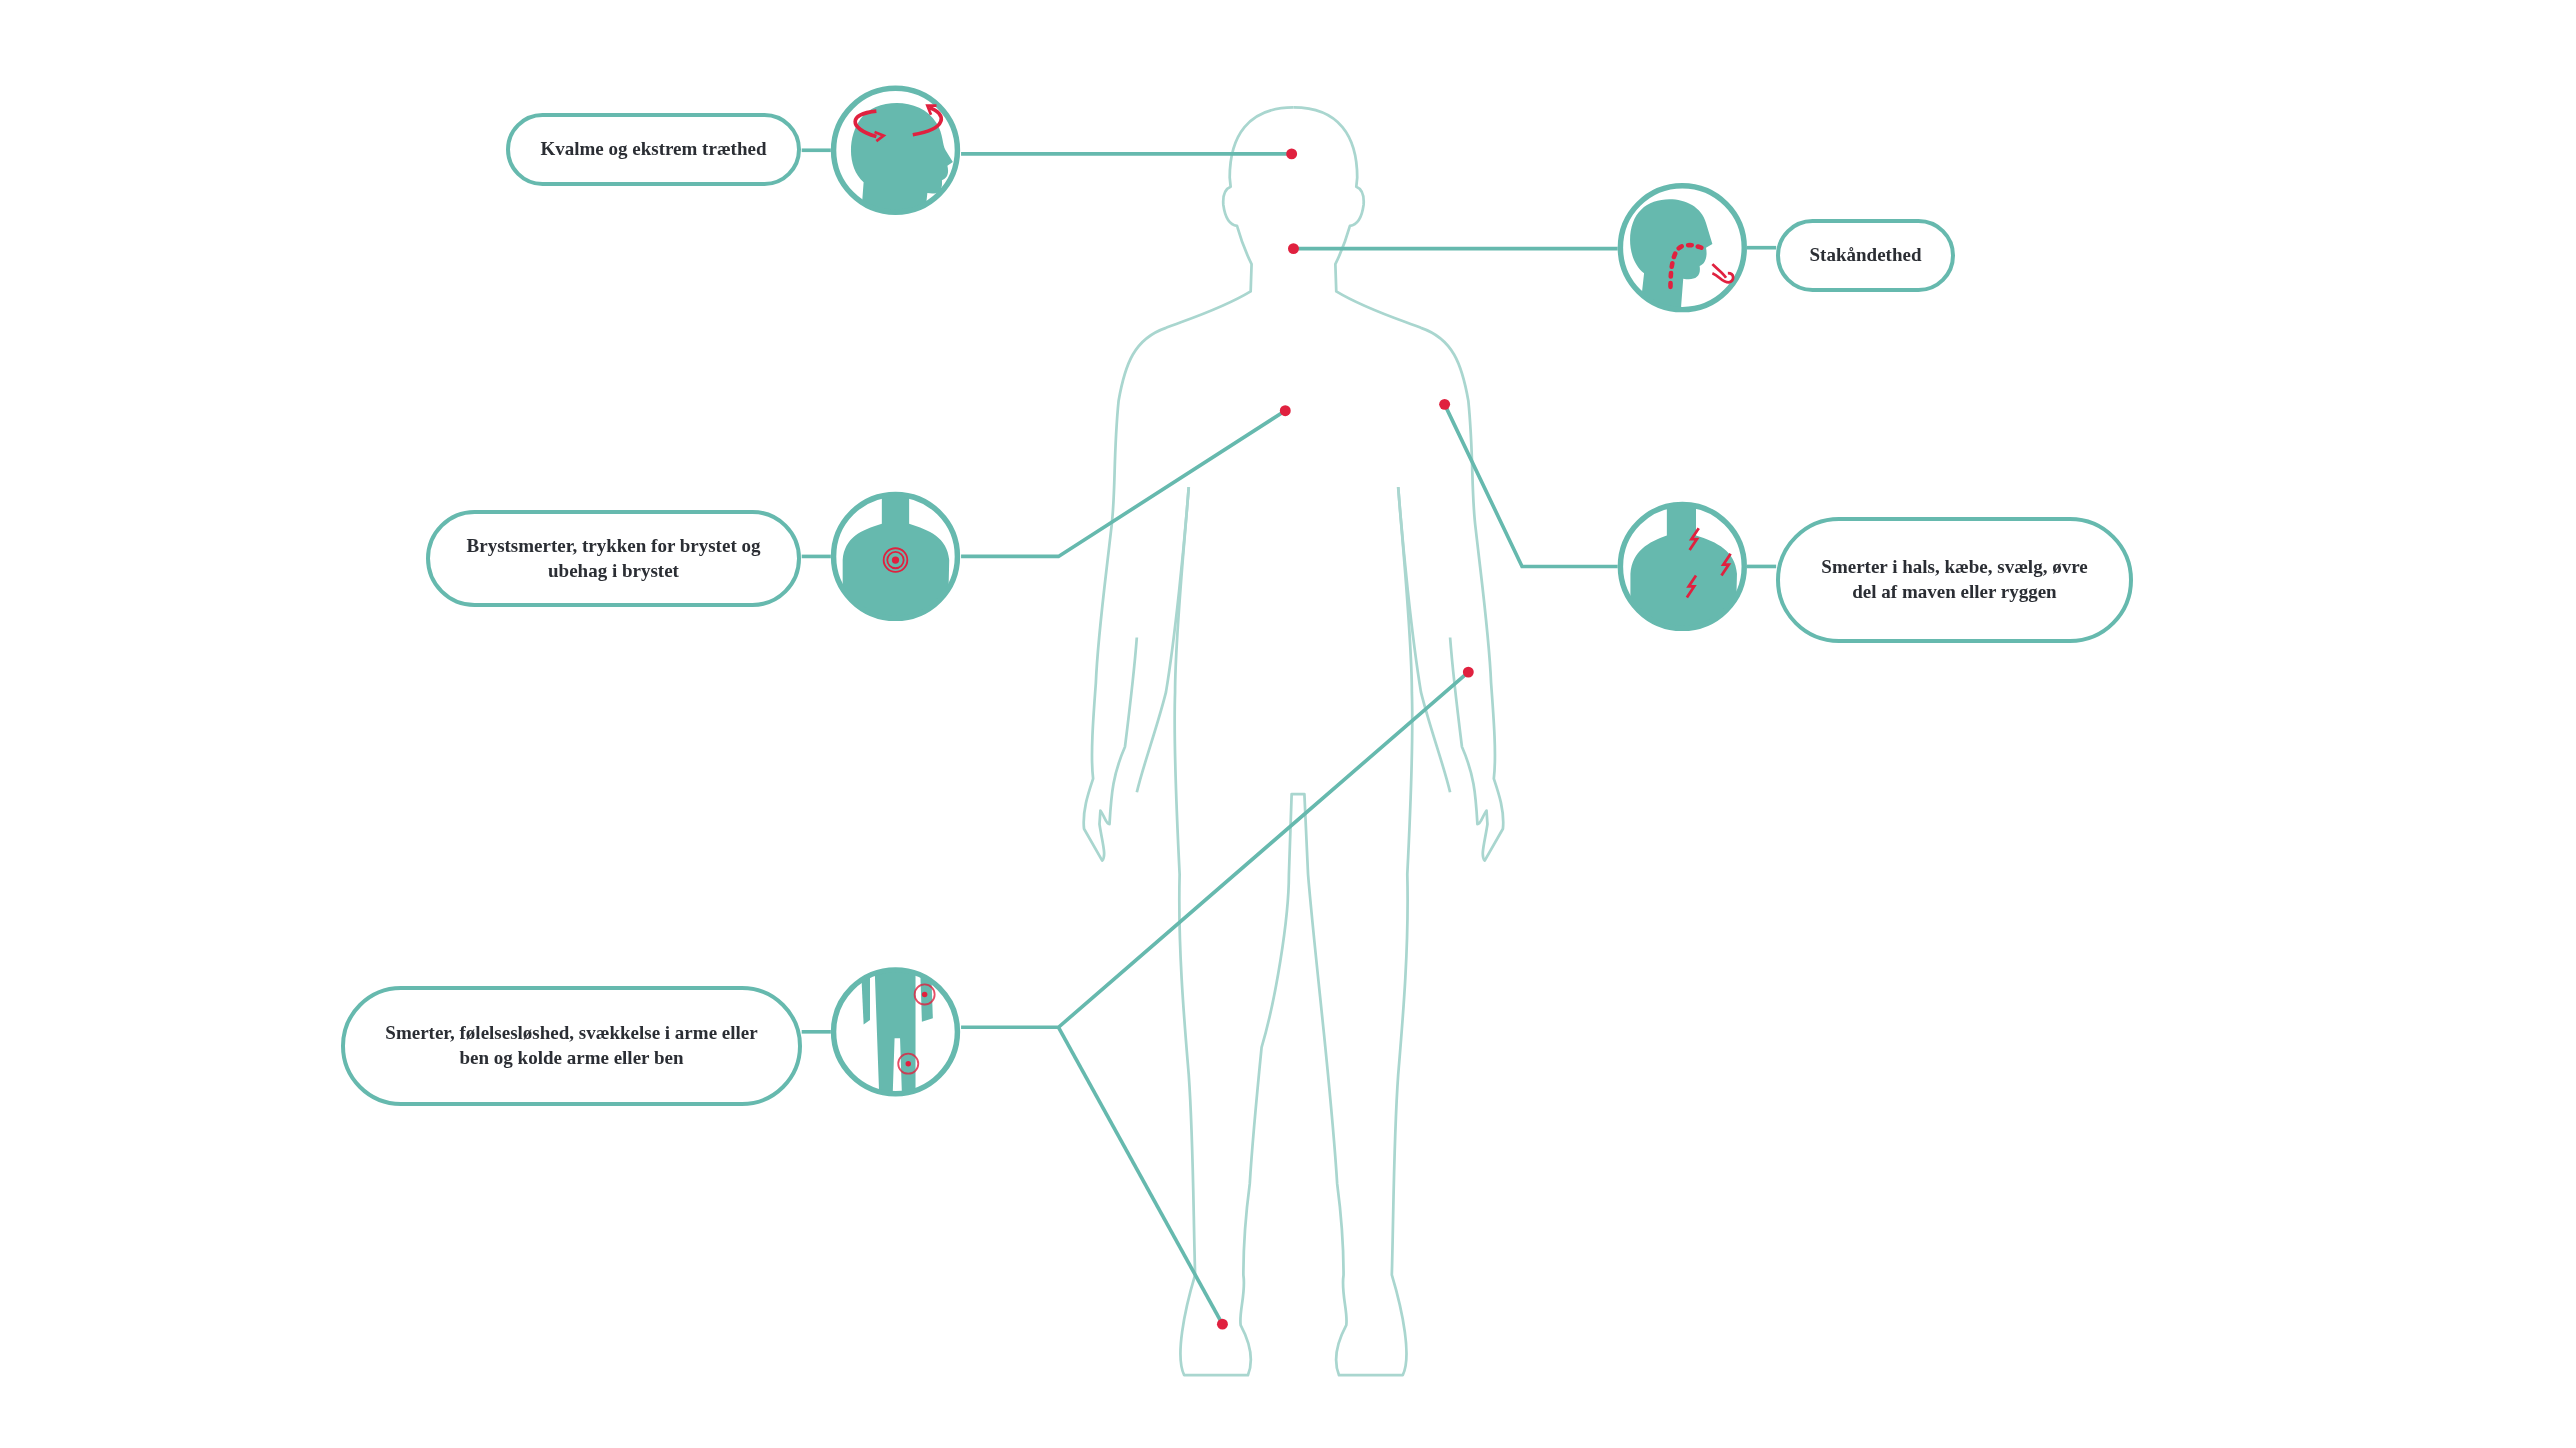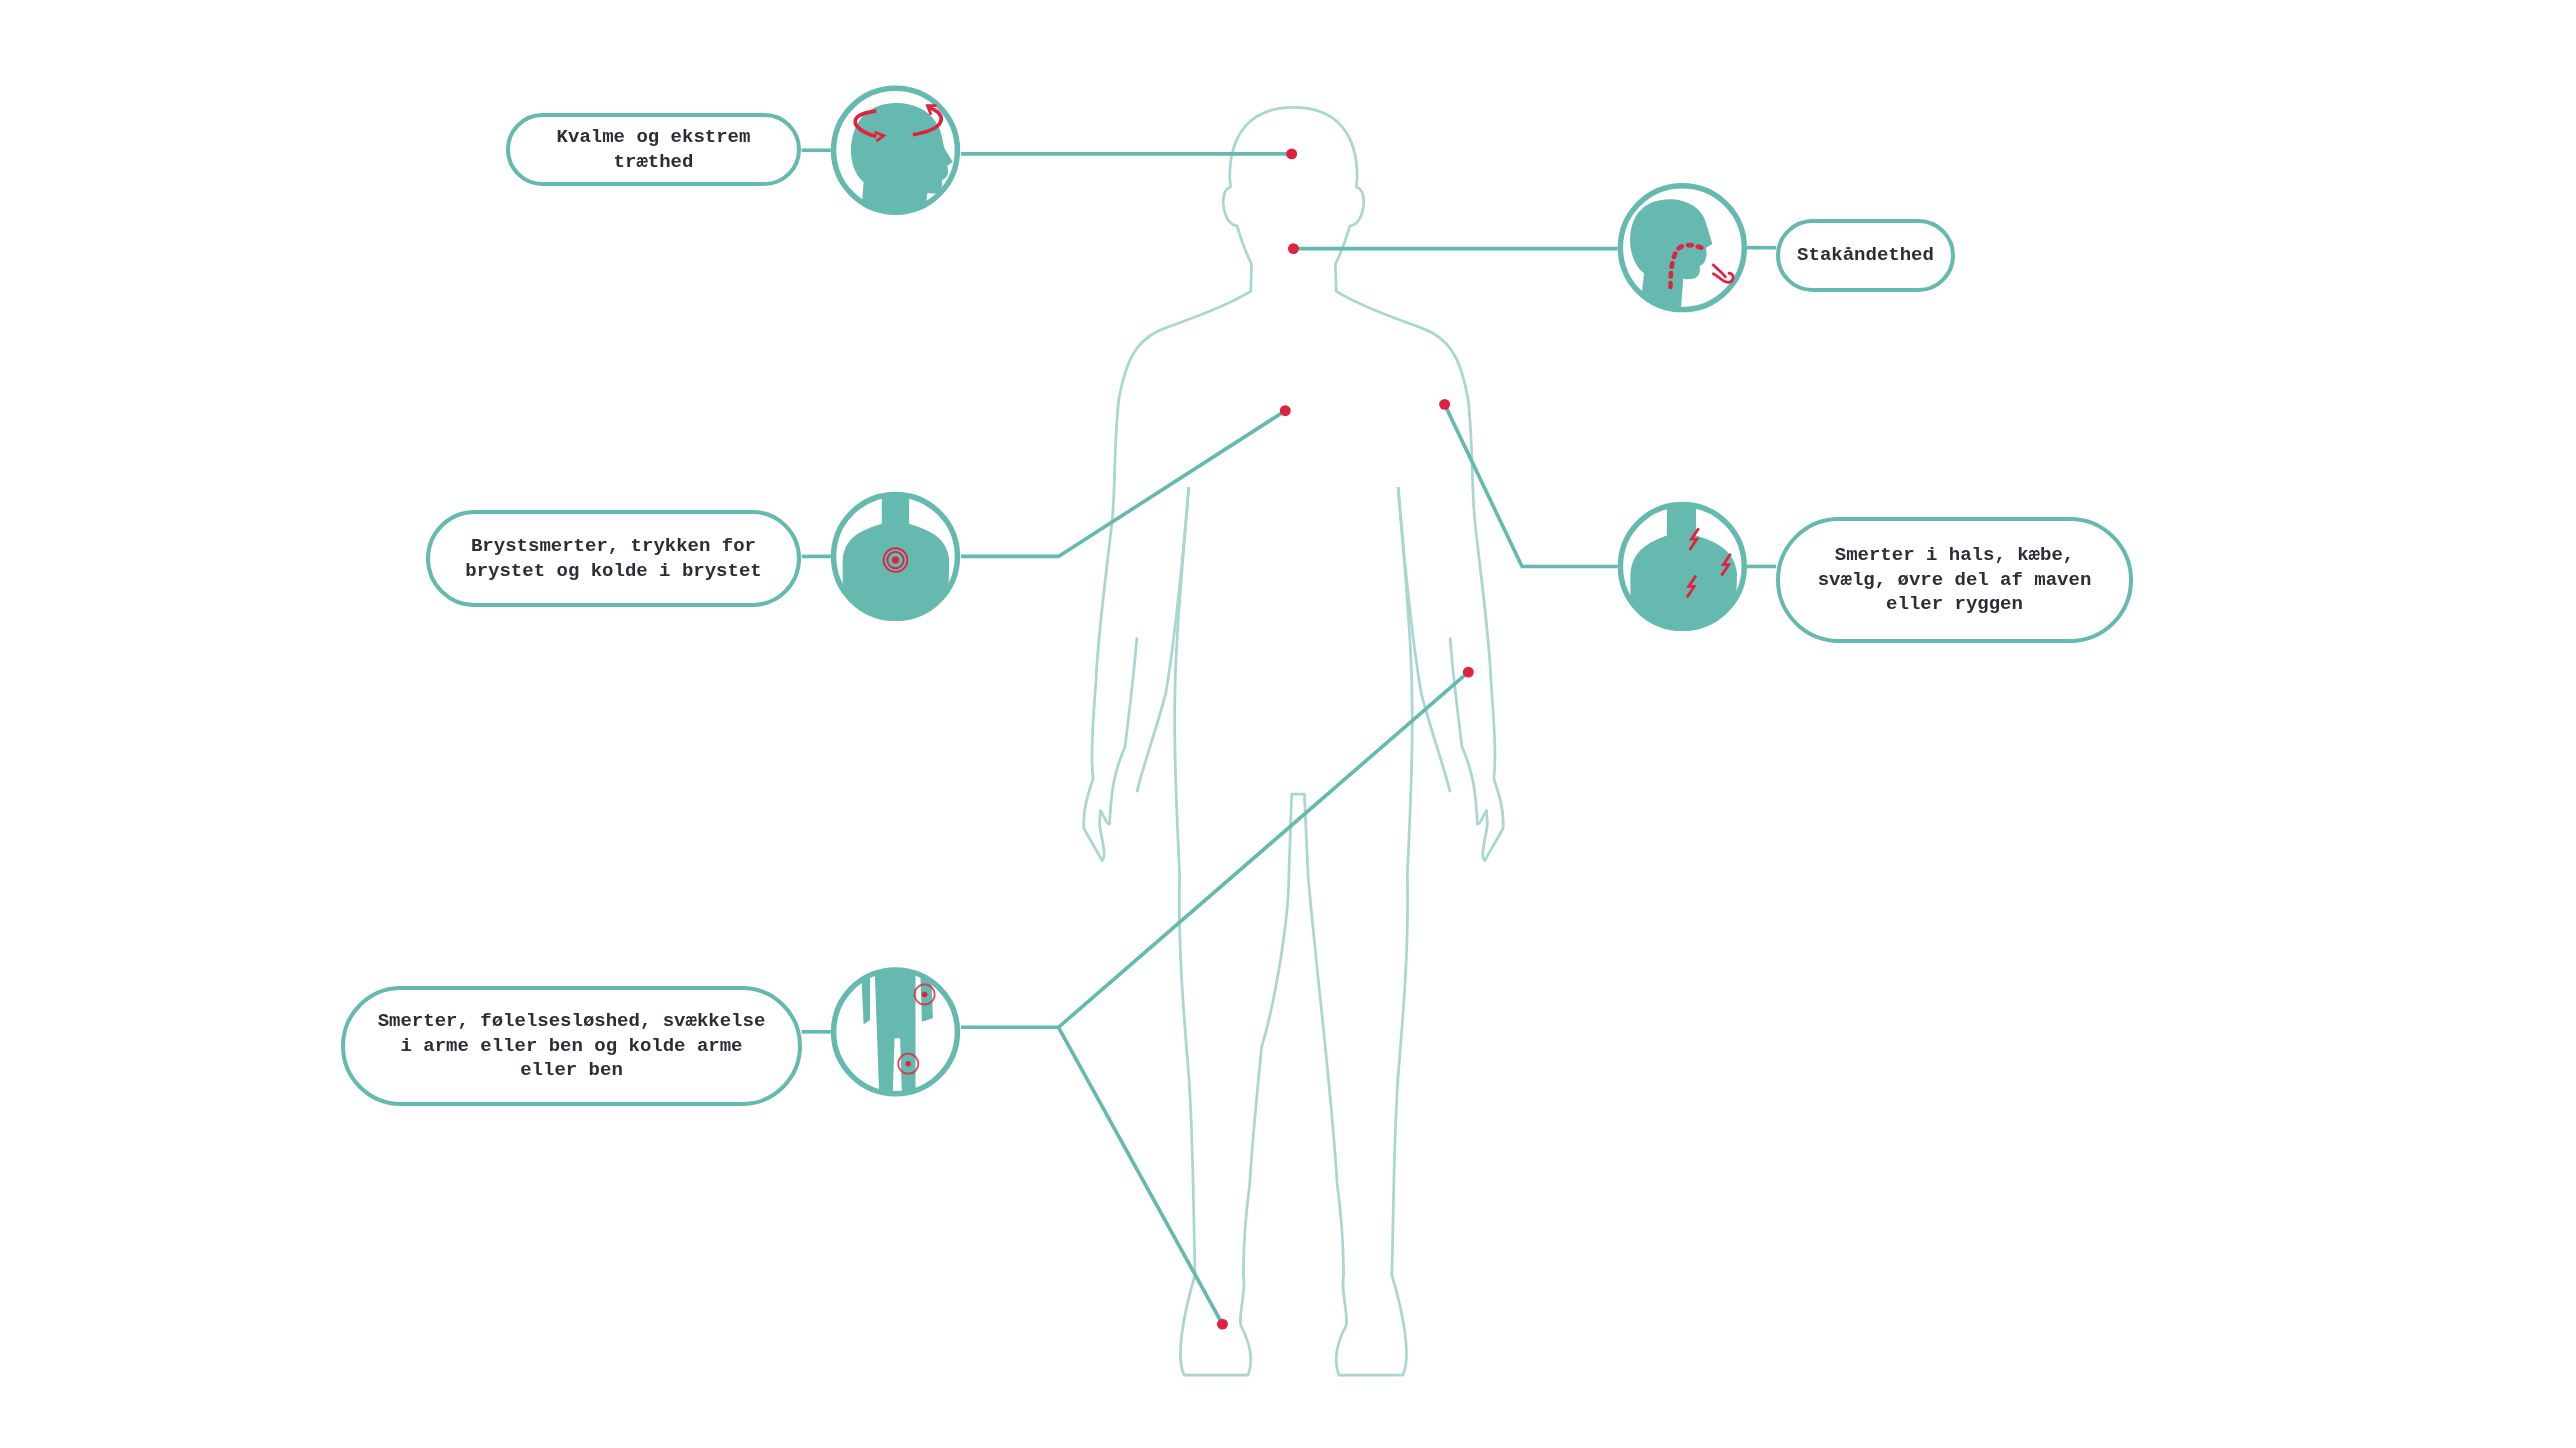--- a/index.html
+++ b/index.html
@@ -2,21 +2,21 @@
 <html style="font-size:14.6px"><head>
 <meta charset="utf-8">
 <style>
   html, body { margin:0; padding:0; background:#ffffff; }
   body { width:2576px; height:1448px; position:relative; overflow:hidden; font-family:"Liberation Sans", sans-serif; }
   svg.stage { position:absolute; left:0; top:0; }
   .label {
     position:absolute; box-sizing:border-box;
     border:4.6px solid #66b9ae; border-radius:73px; background:#fff;
     display:flex; align-items:center; justify-content:center; text-align:center;
-    color:#2b2e34; font-family:Liberation Mono, monospace; font-weight:bold;
+    color:#2b2e34; font-family:Liberation Serif, serif; font-weight:bold;
     font-size:19px; line-height:24.6px; padding:0 27px;
   }
 </style>
 </head>
 <body>
 
 <svg class="stage" width="2576" height="1448" viewBox="0 0 2828 1590" xmlns="http://www.w3.org/2000/svg">
 
   <g fill="none" stroke="#a9d6cf" stroke-width="3" stroke-linejoin="round">
     <path d="M1420,118 C1370,118 1350,150 1350,195 L1351,205 C1346,207 1342,212 1343,225 C1345,240 1350,247 1358,248
@@ -130,16 +130,16 @@
     <circle cx="983" cy="1133" r="68" fill="none" stroke="#66b9ae" stroke-width="6"></circle>
     <circle cx="1015" cy="1092" r="11" fill="none" stroke="#e0213f" stroke-width="2" opacity="0.8"></circle>
     <circle cx="1015" cy="1092" r="3" fill="#e0213f"></circle>
     <circle cx="997" cy="1168" r="11" fill="none" stroke="#e0213f" stroke-width="2" opacity="0.8"></circle>
     <circle cx="997" cy="1168" r="3" fill="#e0213f"></circle>
   </g>
 </svg>
 
 <div class="label" style="left:506px; top:113px; width:295px; height:73px;">Kvalme og ekstrem træthed</div>
 <div class="label" style="left:1776px; top:219px; width:179px; height:73px;">Stakåndethed</div>
-<div class="label" style="left:426px; top:510px; width:375px; height:97px;">Brystsmerter, trykken for brystet og kolde i brystet</div>
+<div class="label" style="left:426px; top:510px; width:375px; height:97px;">Brystsmerter, trykken for brystet og ubehag i brystet</div>
 <div class="label" style="left:1776px; top:517px; width:357px; height:126px;">Smerter i hals, kæbe, svælg, øvre del af maven eller ryggen</div>
 <div class="label" style="left:341px; top:986px; width:461px; height:120px;">Smerter, følelsesløshed, svækkelse i arme eller ben og kolde arme eller ben</div>
 
 
 </body></html>

